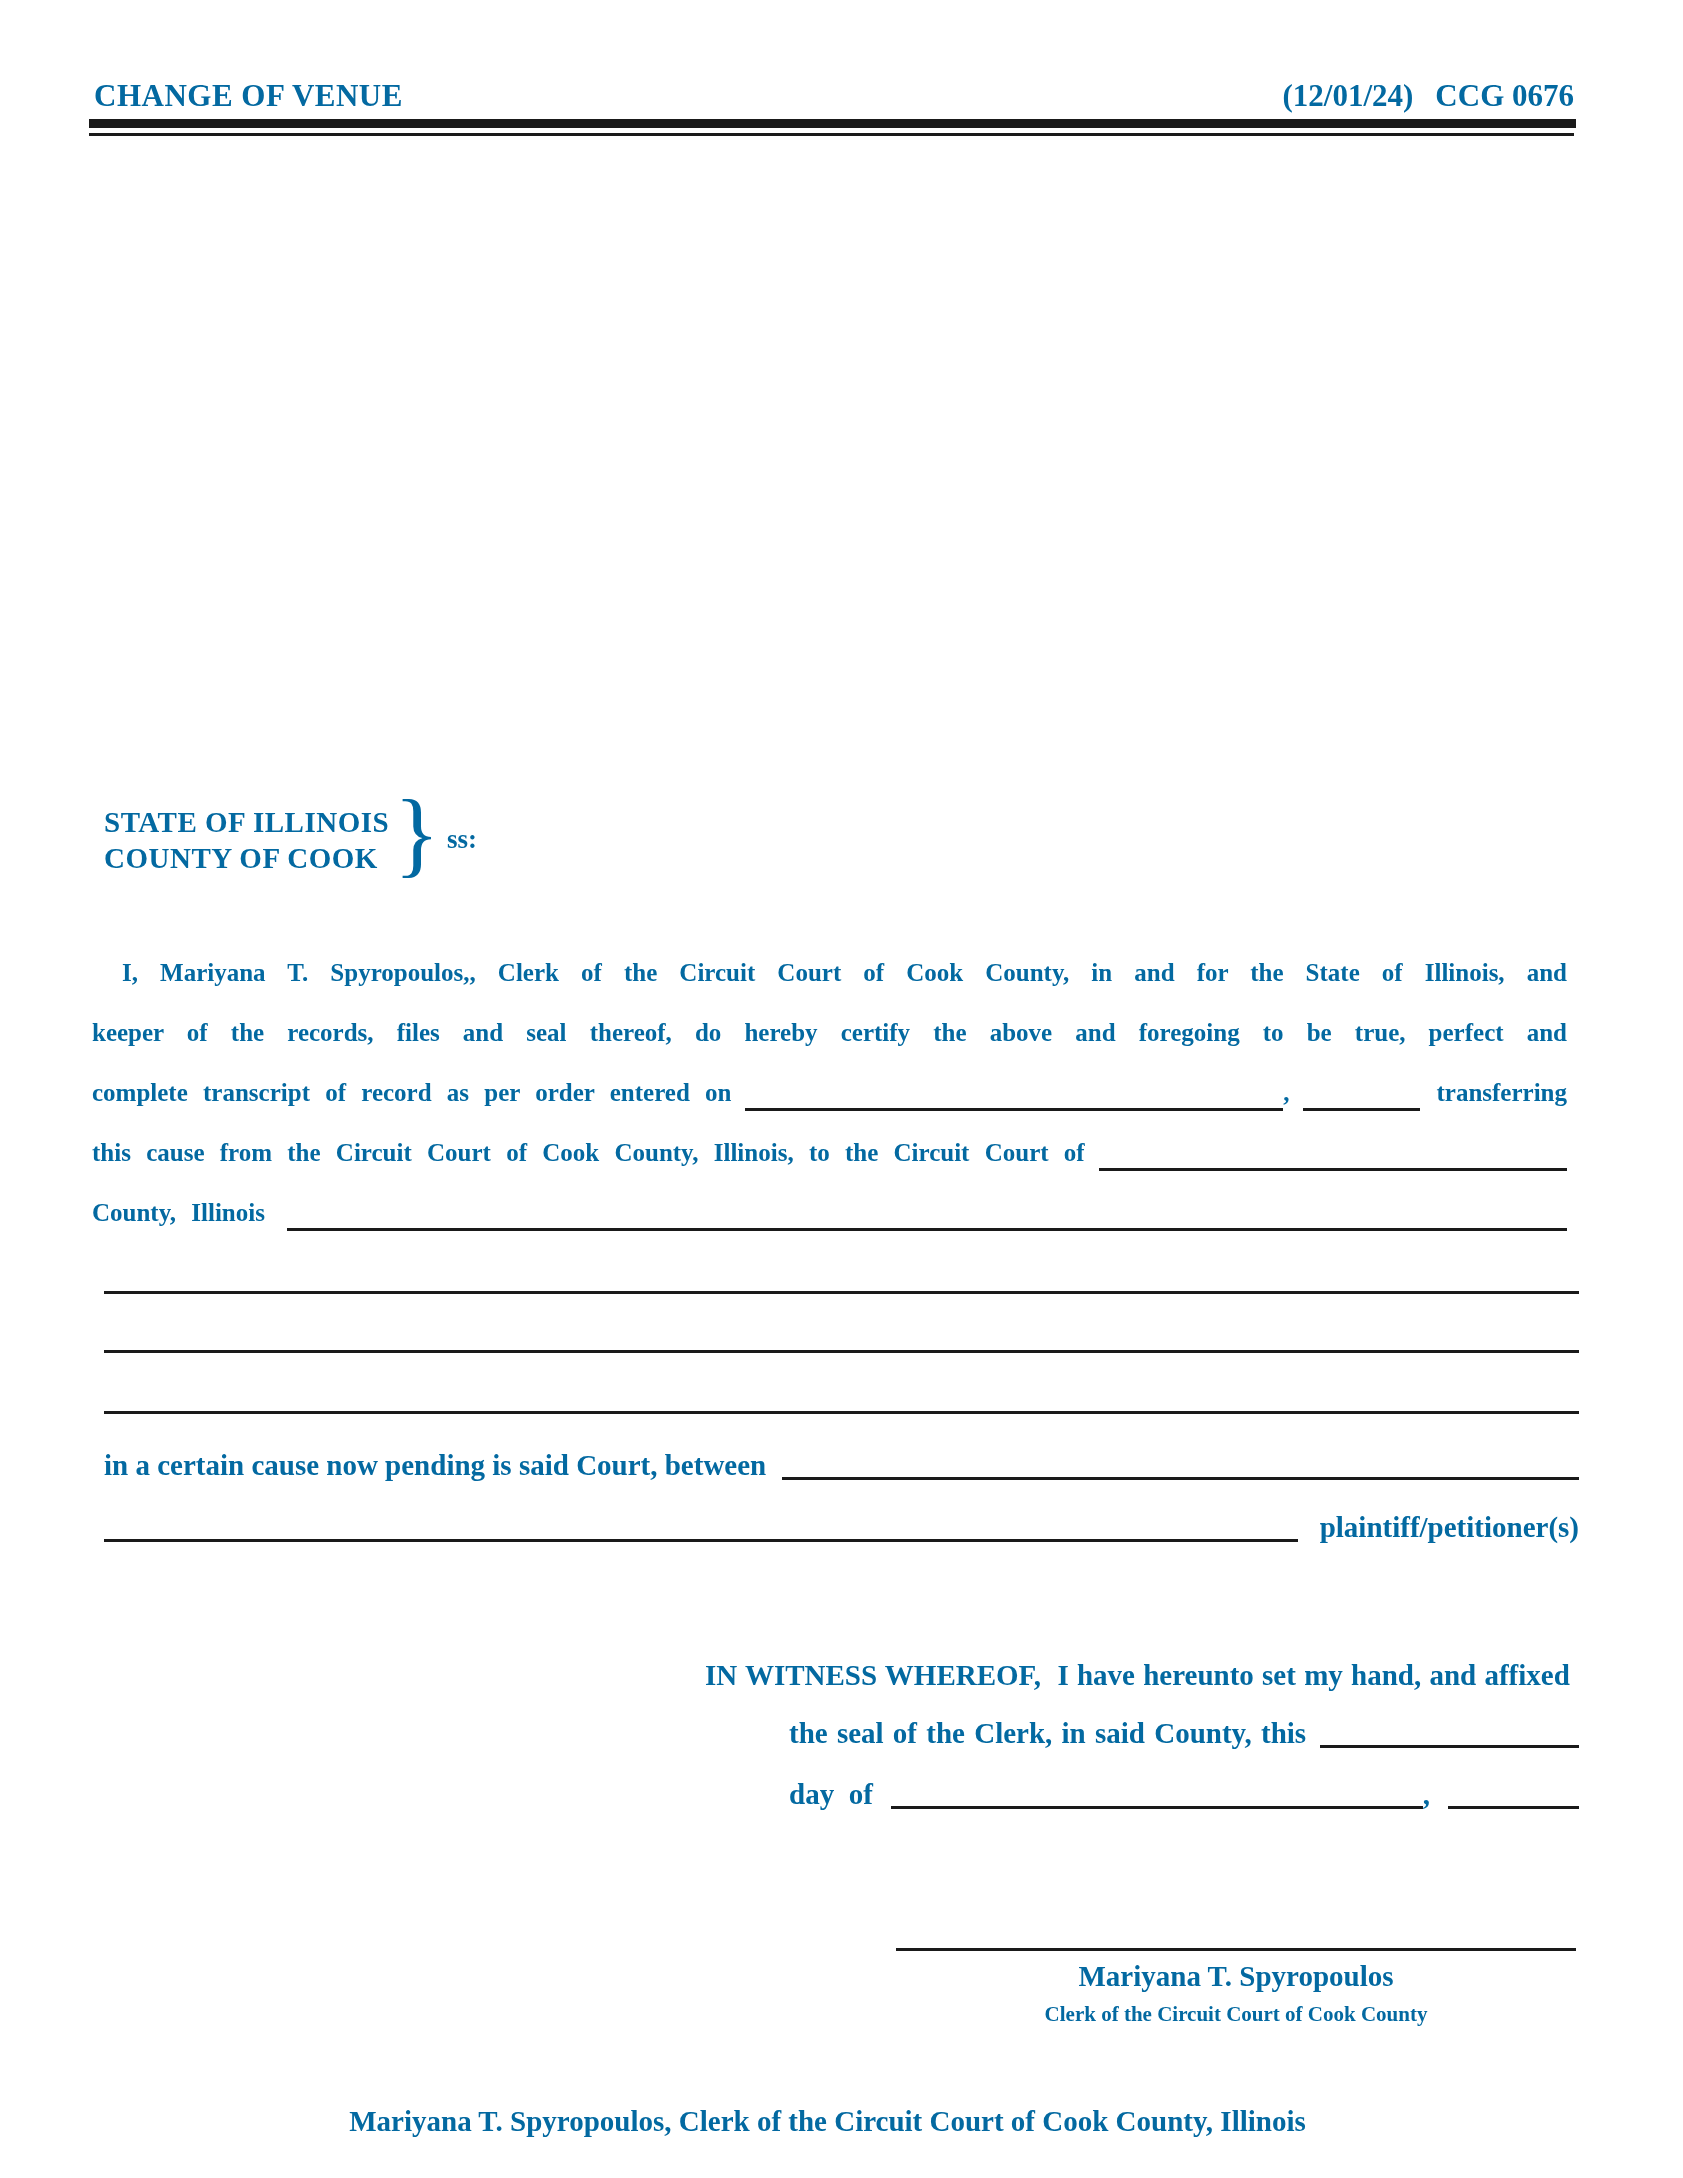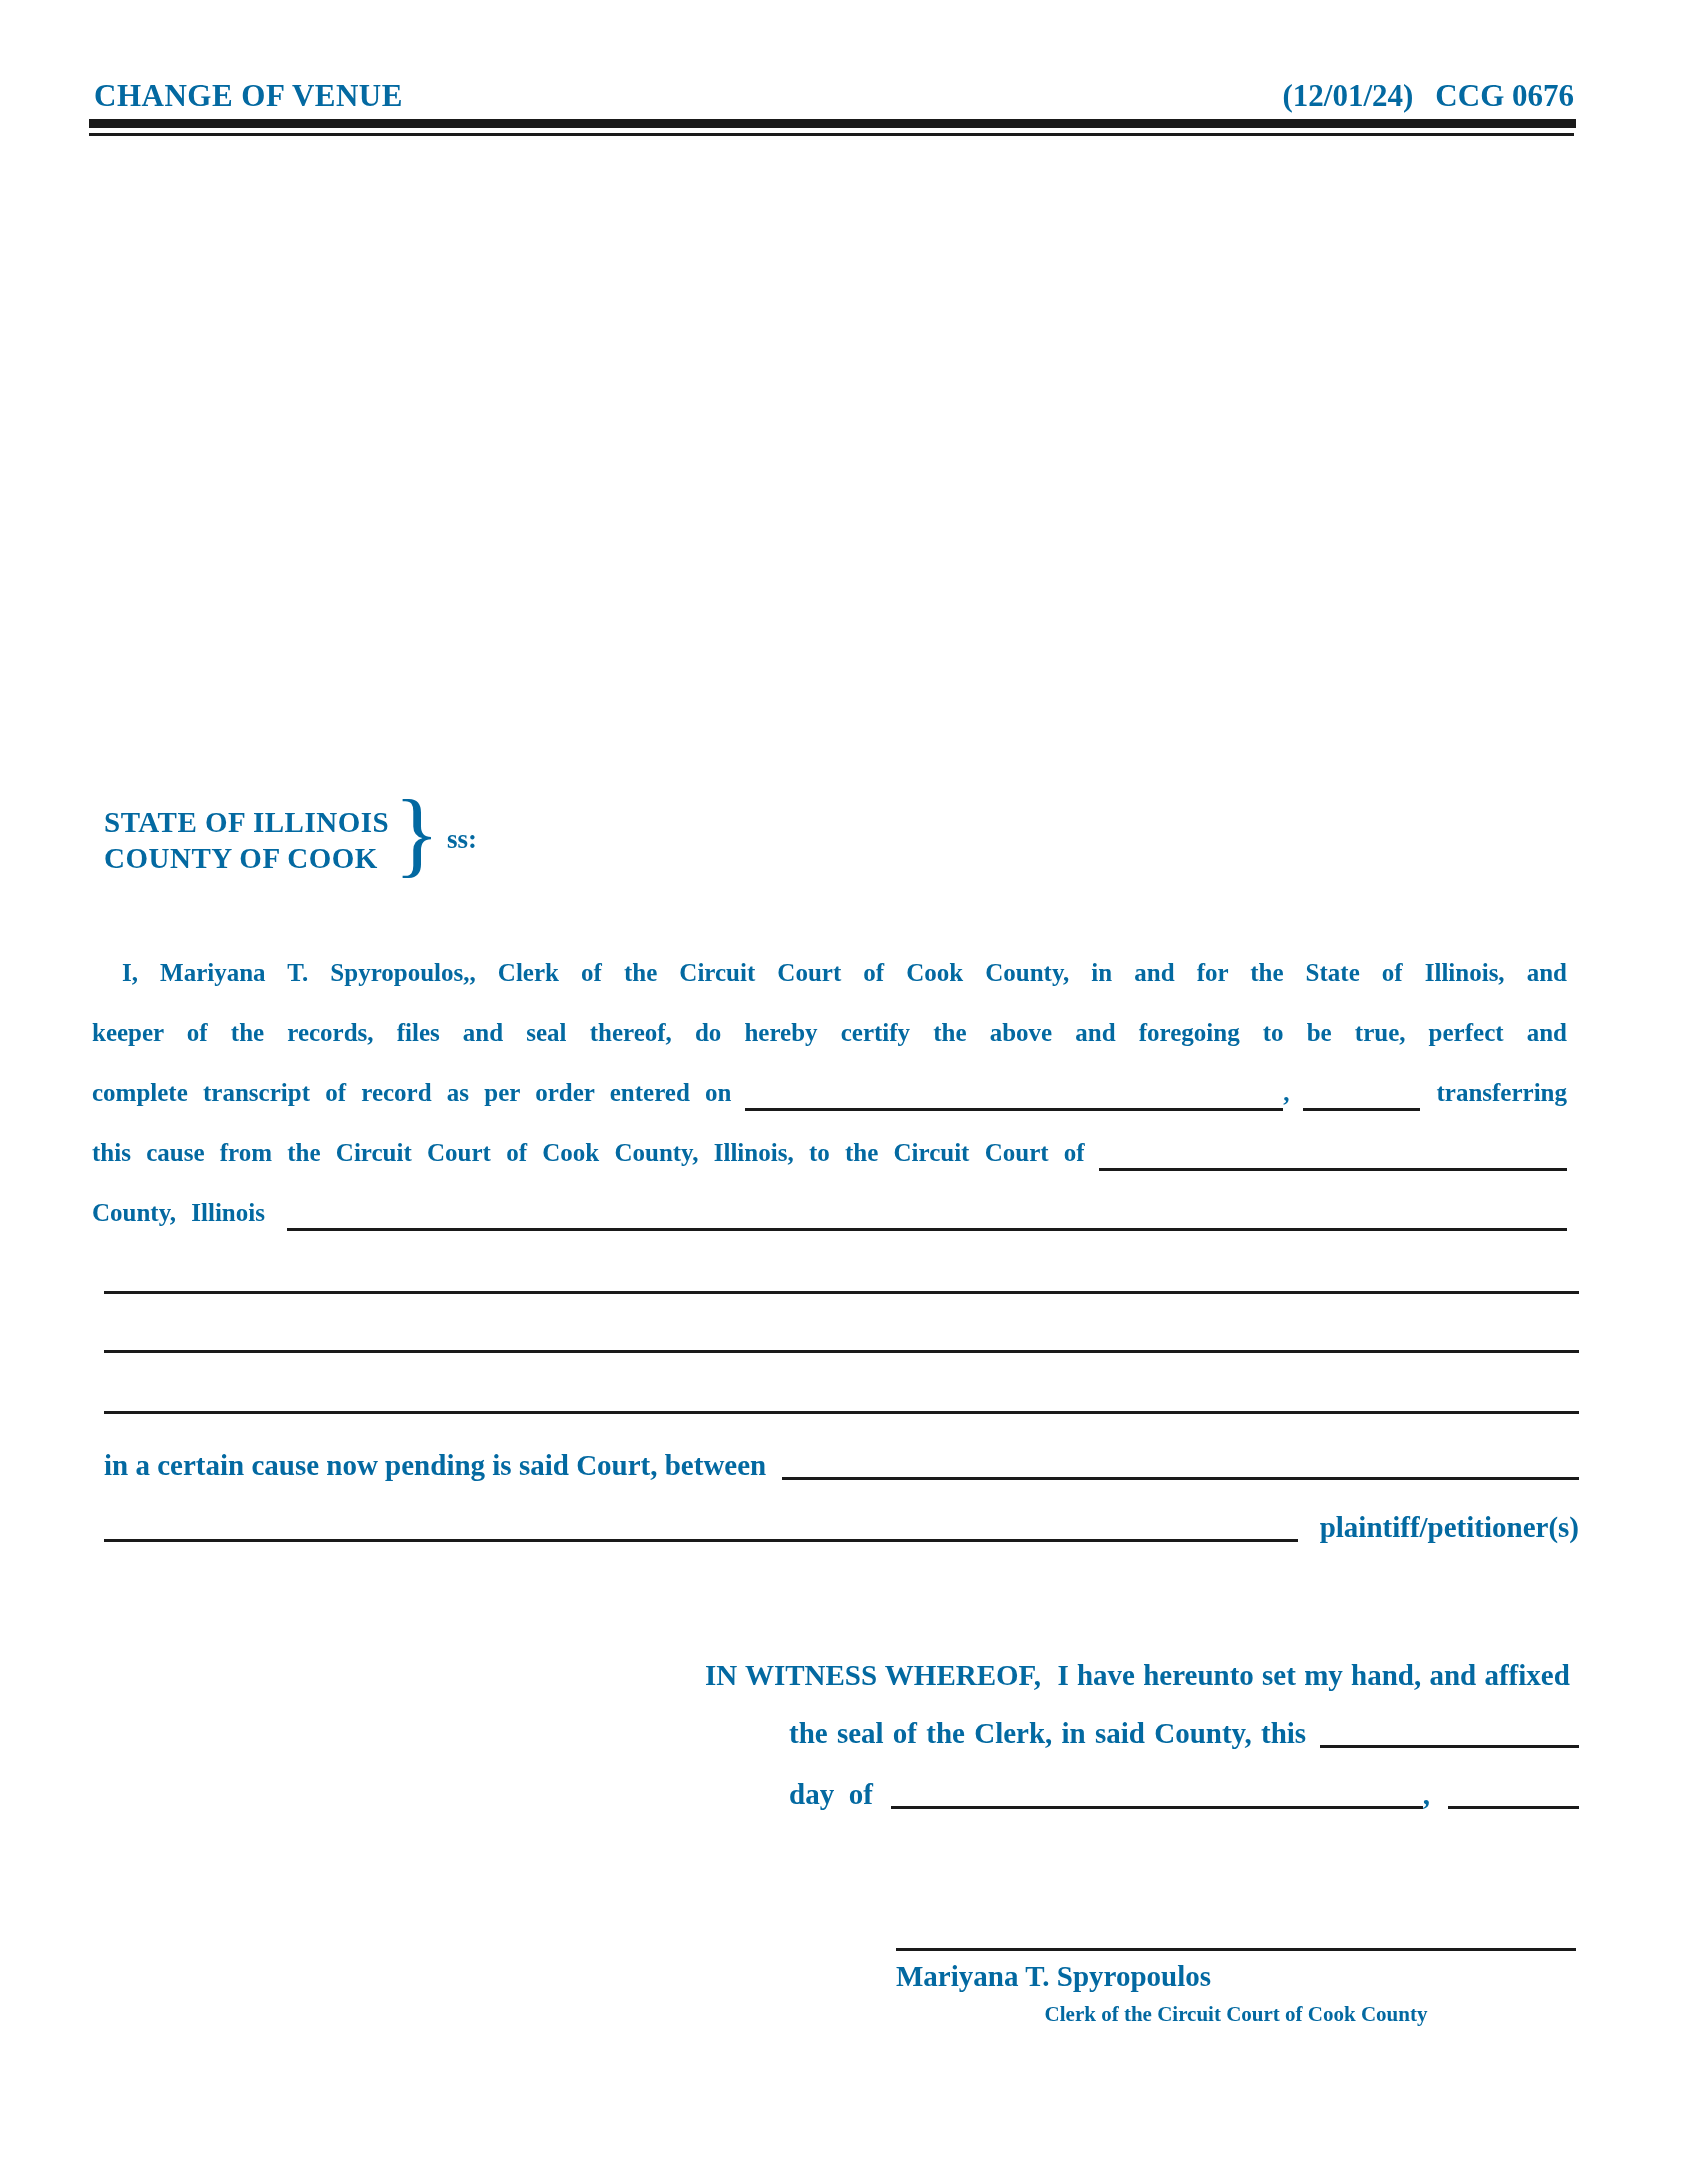--- a/index.html
+++ b/index.html
@@ -53,21 +53,21 @@
   .row .blank{margin-bottom:5px;}
   .row .grow{flex:1 1 auto;}
   
   .wit{position:absolute;left:705px;width:874px;font-size:29px;}
   .wit .wline{display:flex;align-items:flex-end;height:40px;position:absolute;left:0;right:0;}
   .wit .txt{line-height:40px;white-space:nowrap;}
   .wit .blank{margin-bottom:5px;}
   .wit .grow{flex:1 1 auto;}
   
   .sig-line{position:absolute;left:896px;top:1948px;width:680px;height:0;border-top:3px solid #1a1a1a;}
-  .sig-name{position:absolute;left:896px;top:1958px;width:680px;text-align:left;font-size:29px;line-height:36px;font-family:Liberation Serif, serif;}
+  .sig-name{position:absolute;left:896px;top:1958px;width:680px;text-align:center;font-size:29px;line-height:36px;font-family:Liberation Serif, serif;}
   .sig-title{position:absolute;left:876px;top:1996px;width:720px;text-align:center;font-size:21px;line-height:36px;}
   
   .footer{position:absolute;left:0;top:2103px;width:1655px;text-align:center;font-size:29px;line-height:36px;}
 </style>
 </head>
 <body>
 
 <div class="page">
 
   <div class="hdr-title">CHANGE OF VENUE</div>
@@ -128,15 +128,16 @@
       <div class="blank grow" style="margin-left:18px;"></div>
       <span class="txt" style="margin-right:18px;">,</span>
       <div class="blank" style="width:131px;"></div>
     </div>
   </div>
 
   <div class="sig-line"></div>
   <div class="sig-name">Mariyana T. Spyropoulos</div>
   <div class="sig-title">Clerk of the Circuit Court of Cook County</div>
 
+  <div class="footer">Mariyana T. Spyropoulos, Clerk of the Circuit Court of Cook County, Illinois</div>
 
 </div>
 
 
 </body></html>

